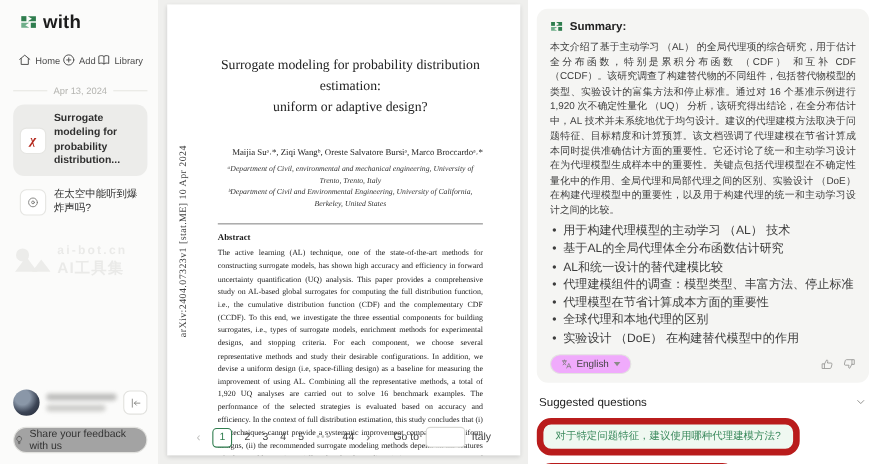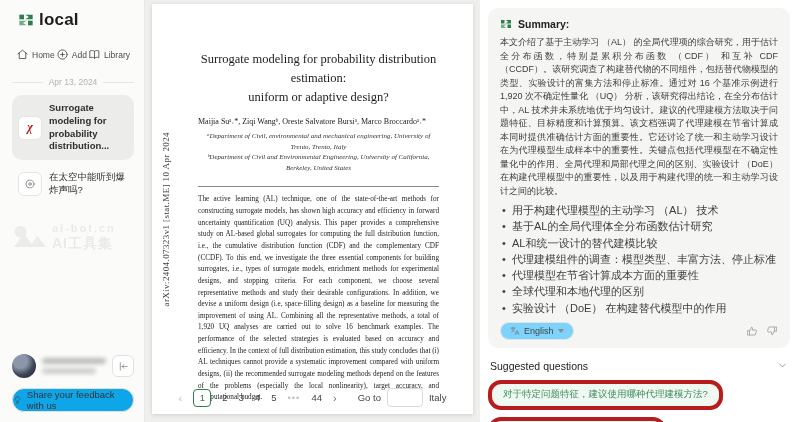--- a/index.html
+++ b/index.html
@@ -36,31 +36,31 @@
   .wm-text .l1 { font-size:11px; letter-spacing:2px; }
   .wm-text .l2 { font-size:14px; letter-spacing:1px; }
   .sidebar-bottom { margin-top:auto; }
   .user-row { display:flex; align-items:center; gap:6px; margin-bottom:10px; }
   .avatar { width:24px; height:24px; min-width:24px; border-radius:50%;
     background:radial-gradient(circle at 35% 30%, #8a97a8 0 30%, #3c4556 60%, #1d2330 100%); }
   .blur-lines { flex:1; display:flex; flex-direction:column; gap:4px; }
   .blur-bar { height:6px; border-radius:3px; background:#9a9a98; filter:blur(2px); opacity:.65; }
   .blur-bar.b2 { width:85%; background:#b5b5b2; }
   .collapse-btn { width:22px; height:22px; min-width:22px; border:1px solid #e1e1de; border-radius:6px; background:#fff; display:flex; align-items:center; justify-content:center; cursor:pointer; }
-  .feedback-btn { width:100%; height:24px; background:#0ea5e9; border:1px solid #e1e1de; border-radius:12px;
+  .feedback-btn { width:100%; height:24px; background:#a3a3a3; border:1px solid #e1e1de; border-radius:12px;
     display:flex; align-items:center; justify-content:center; gap:5px; font-size:9.5px; color:#333; cursor:pointer; }
 
   
   .paper-col { flex:1; background:#efefed; padding:4px 7px 8px 7px; display:flex; }
   .paper-card { position:relative; background:#fff; flex:1; box-shadow:0 1px 4px rgba(0,0,0,.14); overflow:hidden; }
   .arxiv-side { position:absolute; left:9px; top:128px; writing-mode:vertical-rl; transform:rotate(180deg);
     font-family:"Liberation Serif",serif; font-size:9px; color:#3e3e3e; letter-spacing:.4px; white-space:nowrap; }
   .paper-body { padding:46px 34px 44px 46px; font-family:"Liberation Serif",serif; color:#1f1f1f; }
   .paper-title { text-align:center; font-size:12.5px; line-height:1.5; color:#222; }
-  .paper-authors { text-align:left; font-size:8px; margin-top:11px; color:#222; }
+  .paper-authors { text-align:right; font-size:8px; margin-top:28px; color:#222; }
   .paper-affils { text-align:center; font-size:7px; font-style:italic; margin-top:5px; line-height:1.5; color:#333; }
   .abstract-box { margin-top:13px; border-top:1px solid #8b8b8b; padding-top:7px; }
   .abstract-head { font-size:8px; font-weight:bold; margin-bottom:5px; }
   .abstract-text { font-size:7.2px; line-height:1.62; text-align:justify; color:#222; }
   .pagination { position:absolute; left:0; right:0; bottom:7px; display:flex; align-items:center; justify-content:center; gap:11px; font-size:9.5px; color:#555; }
   .pg-chevron { color:#c2c2c0; font-size:11px; cursor:pointer; }
   .pg-chevron.next { color:#6f6f6d; }
   .pg-num { cursor:pointer; color:#444; }
   .pg-num.active { width:18px; height:18px; border:1px solid #2f7d4e; border-radius:4px; color:#2f7d4e;
     display:flex; align-items:center; justify-content:center; background:#fff; }
@@ -72,45 +72,45 @@
   .assistant { width:320px; min-width:320px; height:100%; background:#fff; padding:8px 10px 8px 8px;
     display:flex; flex-direction:column; position:relative; }
   .summary-card { background:#f5f5f3; border-radius:10px; padding:10px 12px 8px 12px; }
   .summary-head { display:flex; align-items:center; gap:6px; margin-bottom:6px; }
   .summary-label { font-size:10.5px; font-weight:bold; color:#222; }
   .summary-text { font-size:9px; line-height:1.5; color:#3d3d3d; text-align:justify; }
   .summary-bullets { list-style:none; margin-top:4px; }
   .summary-bullets li { font-size:11px; line-height:1.48; color:#3d3d3d; padding-left:12px; position:relative; }
   .summary-bullets li::before { content:"•"; position:absolute; left:2px; color:#3d3d3d; }
   .card-footer { display:flex; align-items:center; justify-content:space-between; margin-top:6px; }
-  .lang-pill { display:flex; align-items:center; gap:4px; background:#7dd3fc; border:1px solid #e3e3e0; border-radius:11px;
+  .lang-pill { display:flex; align-items:center; gap:4px; background:#f0abfc; border:1px solid #e3e3e0; border-radius:11px;
     padding:3px 9px; font-size:9px; color:#444; cursor:pointer; }
   .caret-down { width:0; height:0; border-left:3.5px solid transparent; border-right:3.5px solid transparent; border-top:4px solid #8a8a88; }
   .thumbs { display:flex; gap:8px; align-items:center; }
   .thumb-btn { cursor:pointer; opacity:.75; }
   .sq-head { display:flex; align-items:center; justify-content:space-between; margin:12px 2px 8px 2px; }
   .sq-label { font-size:10.5px; font-weight:normal; color:#222; }
   .chips { display:flex; flex-direction:column; align-items:flex-start; gap:7px; }
-  .chip { font-size:9.5px; color:#3c8a5e; background:#eff8f1; border:4px solid #b91c1c; border-radius:13px;
+  .chip { font-size:9.5px; color:#3c8a5e; background:#eff8f1; border:6px solid #b91c1c; border-radius:13px;
     padding:4.5px 11px; cursor:pointer; white-space:nowrap; }
   .icon-stroke { stroke:#4b4b4b; fill:none; stroke-width:1.6; stroke-linecap:round; stroke-linejoin:round; }
   .icon-gray { stroke:#7a7a78; fill:none; stroke-width:1.6; stroke-linecap:round; stroke-linejoin:round; }
 </style>
 </head>
 <body>
 
 <div class="sidebar">
   <div class="logo-row">
     <svg width="16" height="16" viewBox="0 0 24 24">
       <rect x="2" y="4" width="7" height="7" fill="#2f7d4e"></rect>
       <polygon points="11,4 22,4 22,11 11,11 16.5,7.5" fill="#2f7d4e"></polygon>
       <polygon points="2,13 13,13 7.5,16.5 13,20 2,20" fill="#6fae8a"></polygon>
       <rect x="15" y="13" width="7" height="7" fill="#2f7d4e"></rect>
     </svg>
-    <span class="logo-text">local</span>
+    <span class="logo-text">with</span>
   </div>
 
   <div class="nav-row">
     <div class="nav-item">
       <svg width="13" height="13" viewBox="0 0 24 24" class="icon-stroke">
         <path d="M3.5 11 L12 4 L20.5 11 M6 9.5 V19.5 H18 V9.5"></path>
       </svg>
       <span>Home</span>
     </div>
     <div class="nav-item">
@@ -189,20 +189,21 @@
       <div class="paper-title">
         <span>Surrogate modeling for probability distribution estimation:</span><br>
         <span>uniform or adaptive design?</span>
       </div>
       <div class="paper-authors">Maijia Suᵃ˒*, Ziqi Wangᵇ, Oreste Salvatore Bursiᵃ, Marco Broccardoᵃ˒*</div>
       <div class="paper-affils">
         <span>ᵃDepartment of Civil, environmental and mechanical engineering, University of Trento, Trento, Italy</span><br>
         <span>ᵇDepartment of Civil and Environmental Engineering, University of California, Berkeley, United States</span>
       </div>
       <div class="abstract-box">
+        <div class="abstract-head">Abstract</div>
         <div class="abstract-text">The active learning (AL) technique, one of the state-of-the-art methods for constructing surrogate models, has shown high accuracy and efficiency in forward uncertainty quantification (UQ) analysis. This paper provides a comprehensive study on AL-based global surrogates for computing the full distribution function, i.e., the cumulative distribution function (CDF) and the complementary CDF (CCDF). To this end, we investigate the three essential components for building surrogates, i.e., types of surrogate models, enrichment methods for experimental designs, and stopping criteria. For each component, we choose several representative methods and study their desirable configurations. In addition, we devise a uniform design (i.e, space-filling design) as a baseline for measuring the improvement of using AL. Combining all the representative methods, a total of 1,920 UQ analyses are carried out to solve 16 benchmark examples. The performance of the selected strategies is evaluated based on accuracy and efficiency. In the context of full distribution estimation, this study concludes that (i) AL techniques cannot provide a systematic improvement compared with uniform designs, (ii) the recommended surrogate modeling methods depend on the features of the problems (especially the local nonlinearity), target accuracy, and computational budget.</div>
 
       </div>
     </div>
 
     <div class="pagination">
       <span class="pg-chevron">‹</span>
       <span class="pg-num active">1</span>
       <span class="pg-num">2</span>
       <span class="pg-num">3</span>

